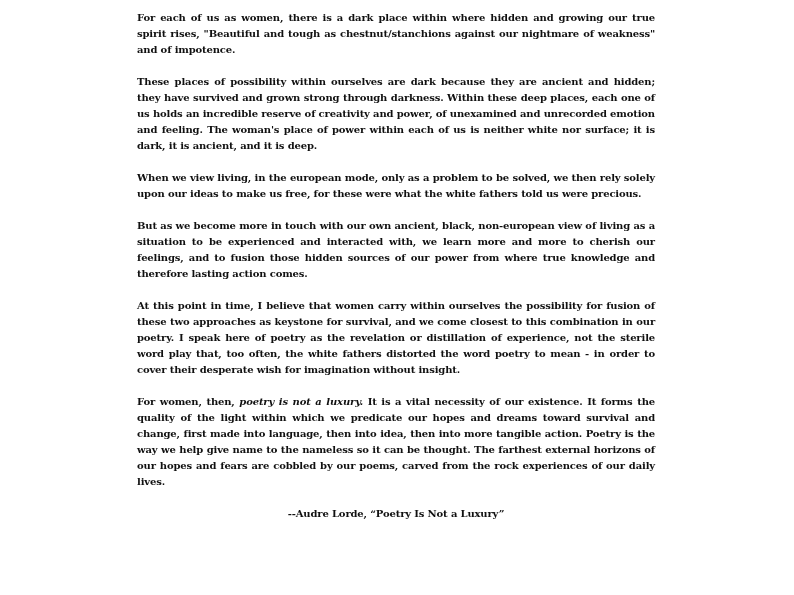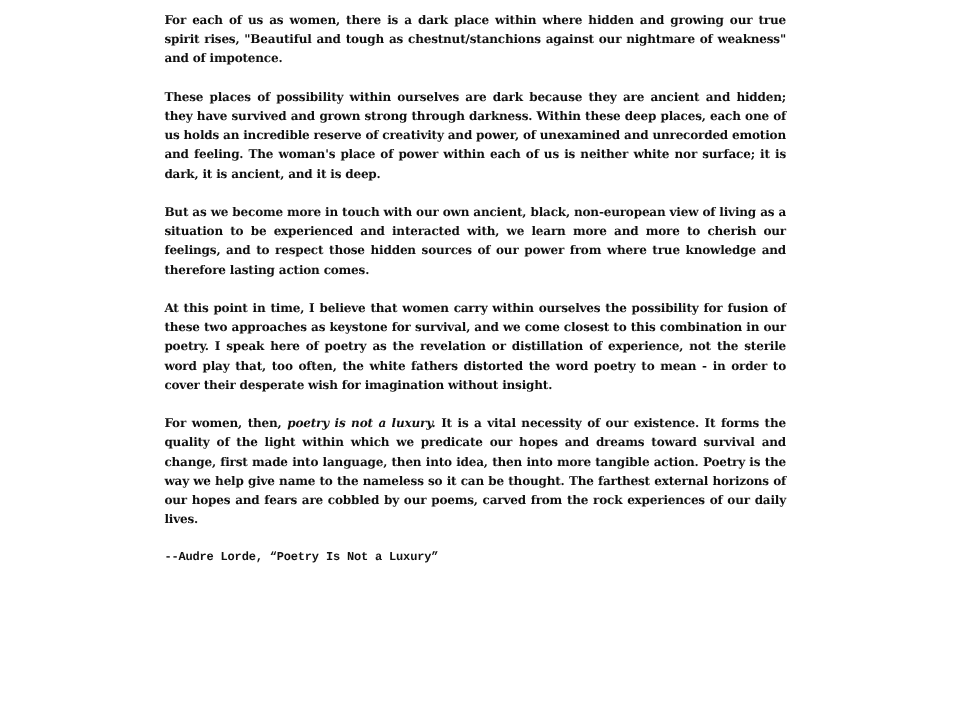--- a/index.html
+++ b/index.html
@@ -26,27 +26,27 @@
       letter-spacing: -0.15px;
     }
     .para {
       margin: 0 0 16px 0;
       text-align: justify;
     }
     .para em {
     }
     .attribution {
       margin: 0;
-      text-align: left;
-      font-family: Liberation Mono, monospace;
+      text-align: center;
     }
   </style>
 </head>
 <body>
 
 <div class="page">
   <p class="para">For each of us as women, there is a dark place within where hidden and growing our true spirit rises, "Beautiful and tough as chestnut/stanchions against our nightmare of weakness" and of impotence.</p>
   <p class="para">These places of possibility within ourselves are dark because they are ancient and hidden; they have survived and grown strong through darkness. Within these deep places, each one of us holds an incredible reserve of creativity and power, of unexamined and unrecorded emotion and feeling. The woman's place of power within each of us is neither white nor surface; it is dark, it is ancient, and it is deep.</p>
-  <p class="para">But as we become more in touch with our own ancient, black, non-european view of living as a situation to be experienced and interacted with, we learn more and more to cherish our feelings, and to respect those hidden sources of our power from where true knowledge and therefore lasting action comes.</p>
+  <p class="para">When we view living, in the european mode, only as a problem to be solved, we then rely solely upon our ideas to make us free, for these were what the white fathers told us were precious.</p>
+  <p class="para">But as we become more in touch with our own ancient, black, non-european view of living as a situation to be experienced and interacted with, we learn more and more to cherish our feelings, and to fusion those hidden sources of our power from where true knowledge and therefore lasting action comes.</p>
   <p class="para">At this point in time, I believe that women carry within ourselves the possibility for fusion of these two approaches as keystone for survival, and we come closest to this combination in our poetry. I speak here of poetry as the revelation or distillation of experience, not the sterile word play that, too often, the white fathers distorted the word poetry to mean - in order to cover their desperate wish for imagination without insight.</p>
   <p class="para"><span>For women, then, </span><em>poetry is not a luxury.</em><span> It is a vital necessity of our existence. It forms the quality of the light within which we predicate our hopes and dreams toward survival and change, first made into language, then into idea, then into more tangible action. Poetry is the way we help give name to the nameless so it can be thought. The farthest external horizons of our hopes and fears are cobbled by our poems, carved from the rock experiences of our daily lives.</span></p>
   <p class="attribution">--Audre Lorde, “Poetry Is Not a Luxury”</p>
 </div>
 
 </body></html>

